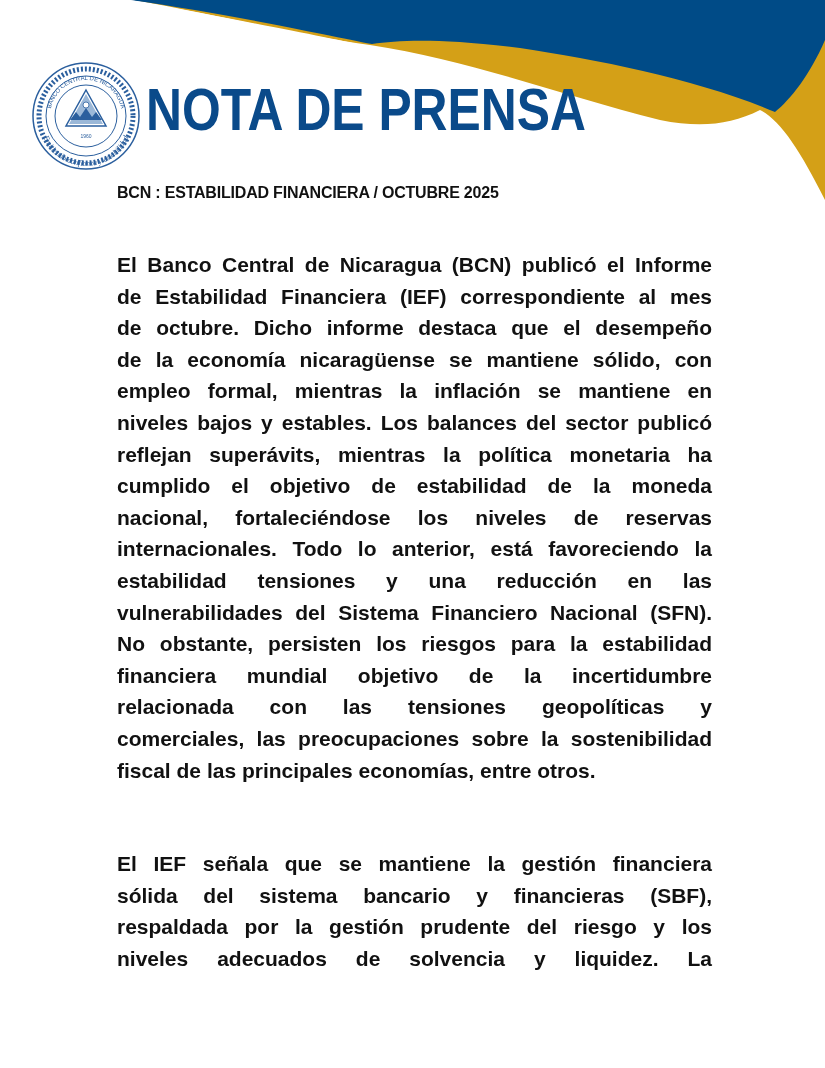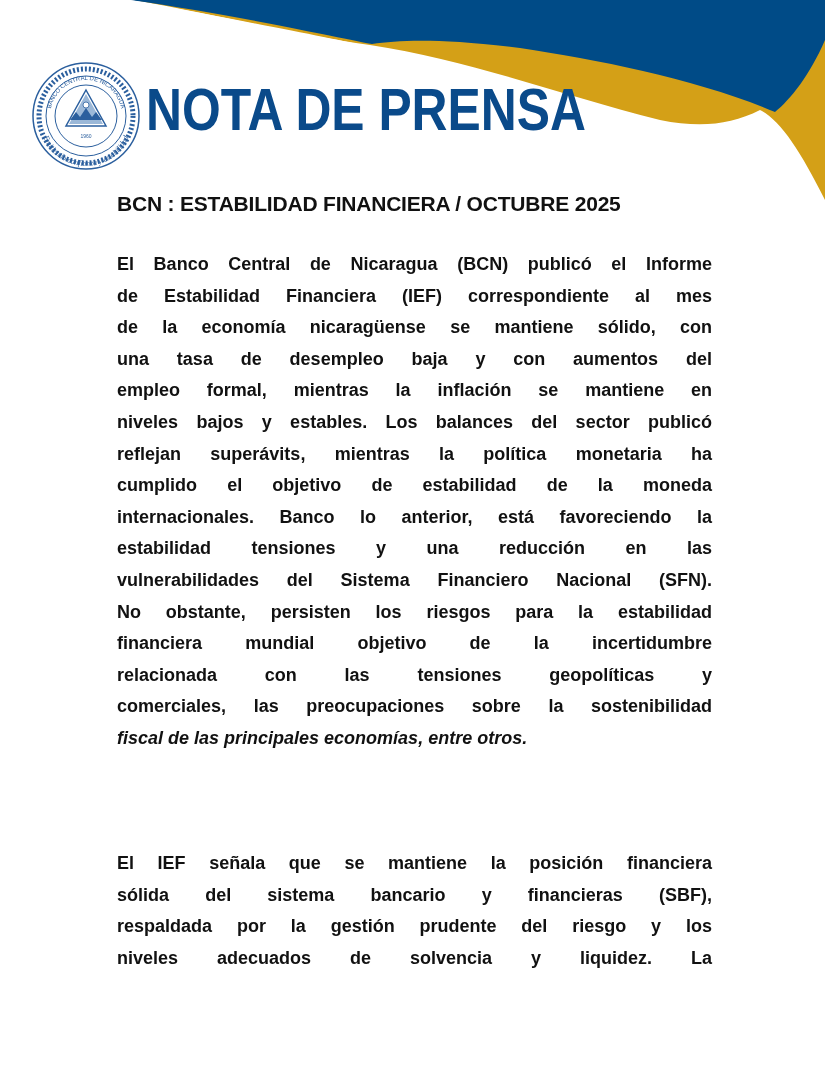--- a/index.html
+++ b/index.html
@@ -1,25 +1,25 @@
 <!DOCTYPE html>
 <html><head>
 <meta charset="utf-8">
 <style>
   html, body { margin:0; padding:0; background:#ffffff; }
   body { width:825px; height:1068px; position:relative; overflow:hidden; font-family:"Liberation Sans", "DejaVu Sans", sans-serif; }
   .wave { position:absolute; left:0; top:0; width:825px; height:200px; }
   .logo { position:absolute; left:30px; top:60px; width:112px; height:112px; }
   .title { position:absolute; left:146px; top:78px; font-family:"Liberation Sans", sans-serif; font-weight:bold; font-size:60px; line-height:64px; color:#0a4a8a; letter-spacing:0px; transform:scaleX(0.83); transform-origin:left top; white-space:nowrap; }
-  .heading { position:absolute; left:117px; top:192px; font-size:21px; font-weight:bold; color:#111; white-space:nowrap; letter-spacing:-0.2px; }
-  .body { position:absolute; left:117px; width:595px; font-size:18px; font-weight:bold; color:#111; line-height:31.6px; text-align:justify; text-align-last:left; }
+  .heading { position:absolute; left:117px; top:184px; font-size:16px; font-weight:bold; color:#111; white-space:nowrap; letter-spacing:-0.2px; }
+  .body { position:absolute; left:117px; width:595px; font-size:21px; font-weight:bold; color:#111; line-height:31.6px; text-align:justify; text-align-last:left; }
   .p1 { top:249px; }
   .p2 { top:848px; }
   .line { display:block; text-align:justify; text-align-last:justify; white-space:nowrap; }
-  .line.left { text-align-last:left;font-style:italic; }
+  .line.left { text-align-last:left; }
 </style>
 </head>
 <body>
 
 <svg class="wave" viewBox="0 0 825 200" preserveAspectRatio="none">
 
   <path d="M 135 0 L 825 0 L 825 200 C 800 150 780 120 760 110 C 730 125 700 128 660 120 C 560 95 470 60 370 45 C 300 35 230 18 135 0 Z" fill="#d4a017"></path>
 
   <path d="M 130 0 L 825 0 L 825 40 C 810 75 790 100 775 112 C 700 80 600 60 520 48 C 440 38 400 40 372 44 C 330 36 230 14 130 0 Z" fill="#004b87"></path>
 
@@ -48,34 +48,35 @@
   </text>
 </svg>
 
 <div class="title">NOTA DE PRENSA</div>
 
 <div class="heading">BCN : ESTABILIDAD FINANCIERA / OCTUBRE 2025</div>
 
 <div class="body p1">
   <span class="line">El Banco Central de Nicaragua (BCN) publicó el Informe</span>
   <span class="line">de Estabilidad Financiera (IEF) correspondiente al mes</span>
+  <span class="line">de octubre. Dicho informe destaca que el desempeño</span>
   <span class="line">de la economía nicaragüense se mantiene sólido, con</span>
-  <span class="line">una tasa de desempleo baja y con aumentos del</span>
   <span class="line">empleo formal, mientras la inflación se mantiene en</span>
   <span class="line">niveles bajos y estables. Los balances del sector publicó</span>
   <span class="line">reflejan superávits, mientras la política monetaria ha</span>
   <span class="line">cumplido el objetivo de estabilidad de la moneda</span>
-  <span class="line">internacionales. Banco lo anterior, está favoreciendo la</span>
+  <span class="line">nacional, fortaleciéndose los niveles de reservas</span>
+  <span class="line">internacionales. Todo lo anterior, está favoreciendo la</span>
   <span class="line">estabilidad tensiones y una reducción en las</span>
   <span class="line">vulnerabilidades del Sistema Financiero Nacional (SFN).</span>
   <span class="line">No obstante, persisten los riesgos para la estabilidad</span>
   <span class="line">financiera mundial objetivo de la incertidumbre</span>
   <span class="line">relacionada con las tensiones geopolíticas y</span>
   <span class="line">comerciales, las preocupaciones sobre la sostenibilidad</span>
   <span class="line left">fiscal de las principales economías, entre otros.</span>
 </div>
 
 <div class="body p2">
-  <span class="line">El IEF señala que se mantiene la posición financiera</span>
+  <span class="line">El IEF señala que se mantiene la gestión financiera</span>
   <span class="line">sólida del sistema bancario y financieras (SBF),</span>
   <span class="line">respaldada por la gestión prudente del riesgo y los</span>
   <span class="line">niveles adecuados de solvencia y liquidez. La</span>
 </div>
 
 </body></html>

